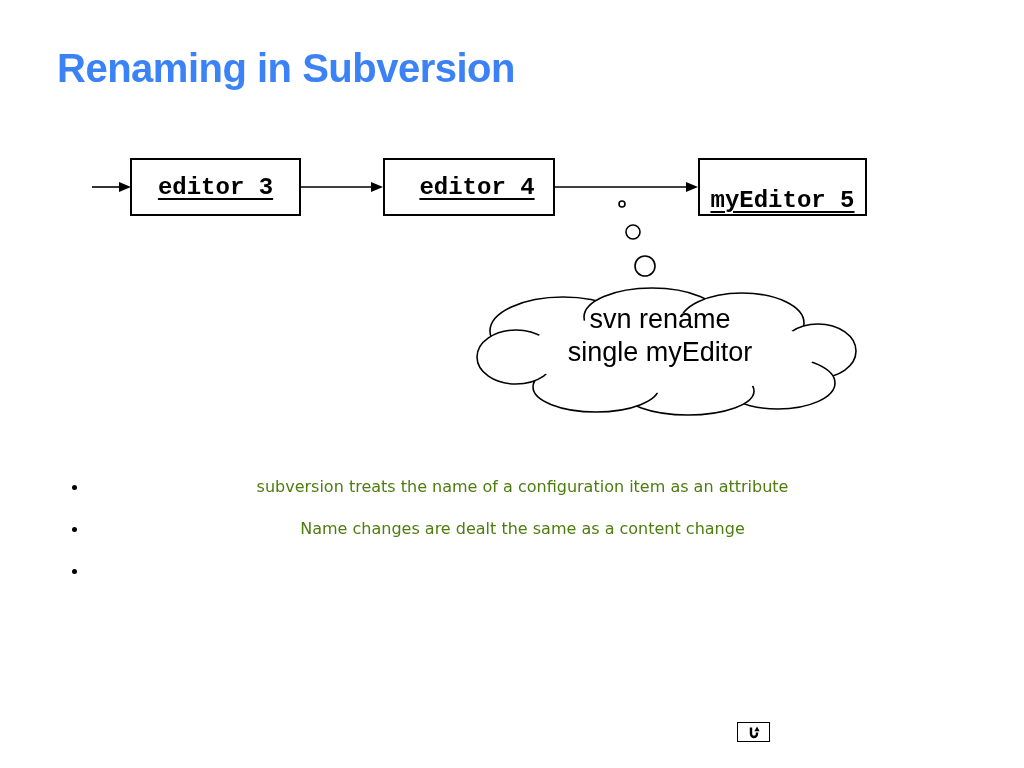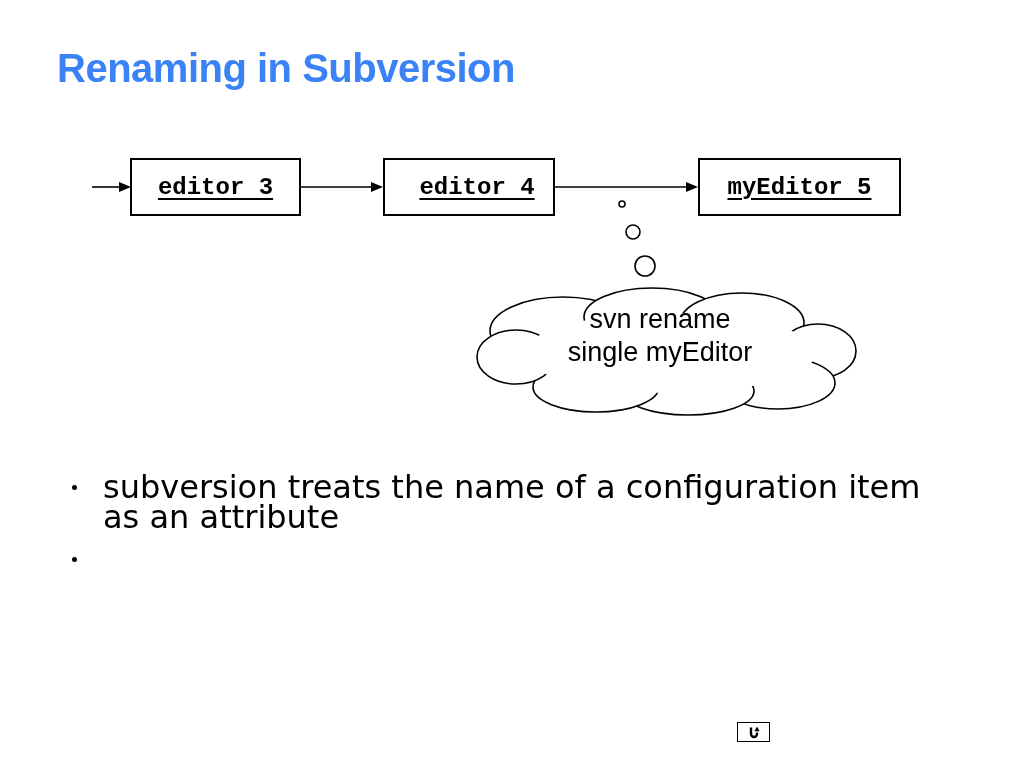--- a/index.html
+++ b/index.html
@@ -43,43 +43,44 @@
     font-size: 24px;
   }
   .vnode span {
     text-decoration: underline;
     text-underline-offset: 4px;
     text-decoration-thickness: 2px;
     white-space: nowrap;
   }
   .vnode.node-1 { left: 130px; width: 171px; }
   .vnode.node-2 { left: 383px; width: 172px; padding-left: 16px; }
-  .vnode.node-3 { left: 698px; width: 203px; }
+  .vnode.node-3 { left: 698px; width: 169px; align-items: flex-end; }
   .cloud-text {
     position: absolute;
     left: 510px;
     top: 303px;
     width: 300px;
     text-align: center;
     font-size: 27px;
     line-height: 33px;
     font-family: "Liberation Sans", sans-serif;
   }
   .bullet-list {
     position: absolute;
     left: 60px;
     top: 472px;
     width: 882px;
     margin: 0;
     padding: 0;
     list-style: none;
     font-family: "DejaVu Sans", sans-serif;
-    font-size: 32px;
+    font-size: 16px;
     line-height: 30px;
-    color: #000000;
+    color: #4d7c0f;
+    text-align: center;
   }
   .bullet-list li {
     position: relative;
     padding-left: 43px;
     margin: 0 0 12px 0;
   }
   .bullet-list li .bullet-dot {
     position: absolute;
     left: 12px;
     top: 13px;
@@ -154,20 +155,24 @@
     <div>single myEditor</div>
   </div>
 
   <ul class="bullet-list">
     <li>
       <span class="bullet-dot"></span>
       <span>subversion treats the name of a configuration item as an attribute</span>
     </li>
     <li>
       <span class="bullet-dot"></span>
+      <span>Name changes are dealt the same as a content change</span>
+    </li>
+    <li>
+      <span class="bullet-dot"></span>
     </li>
   </ul>
 
   <div class="return-button">
     <svg width="20" height="17" viewBox="0 0 20 17" xmlns="http://www.w3.org/2000/svg">
       <path d="M7 3.5 L7 10 A3 3 0 0 0 13 10 L13 8.5" fill="none" stroke="#000000" stroke-width="2.4"></path>
       <polygon points="13,2.5 10.4,7.2 15.6,7.2" fill="#000000"></polygon>
     </svg>
   </div>
 

